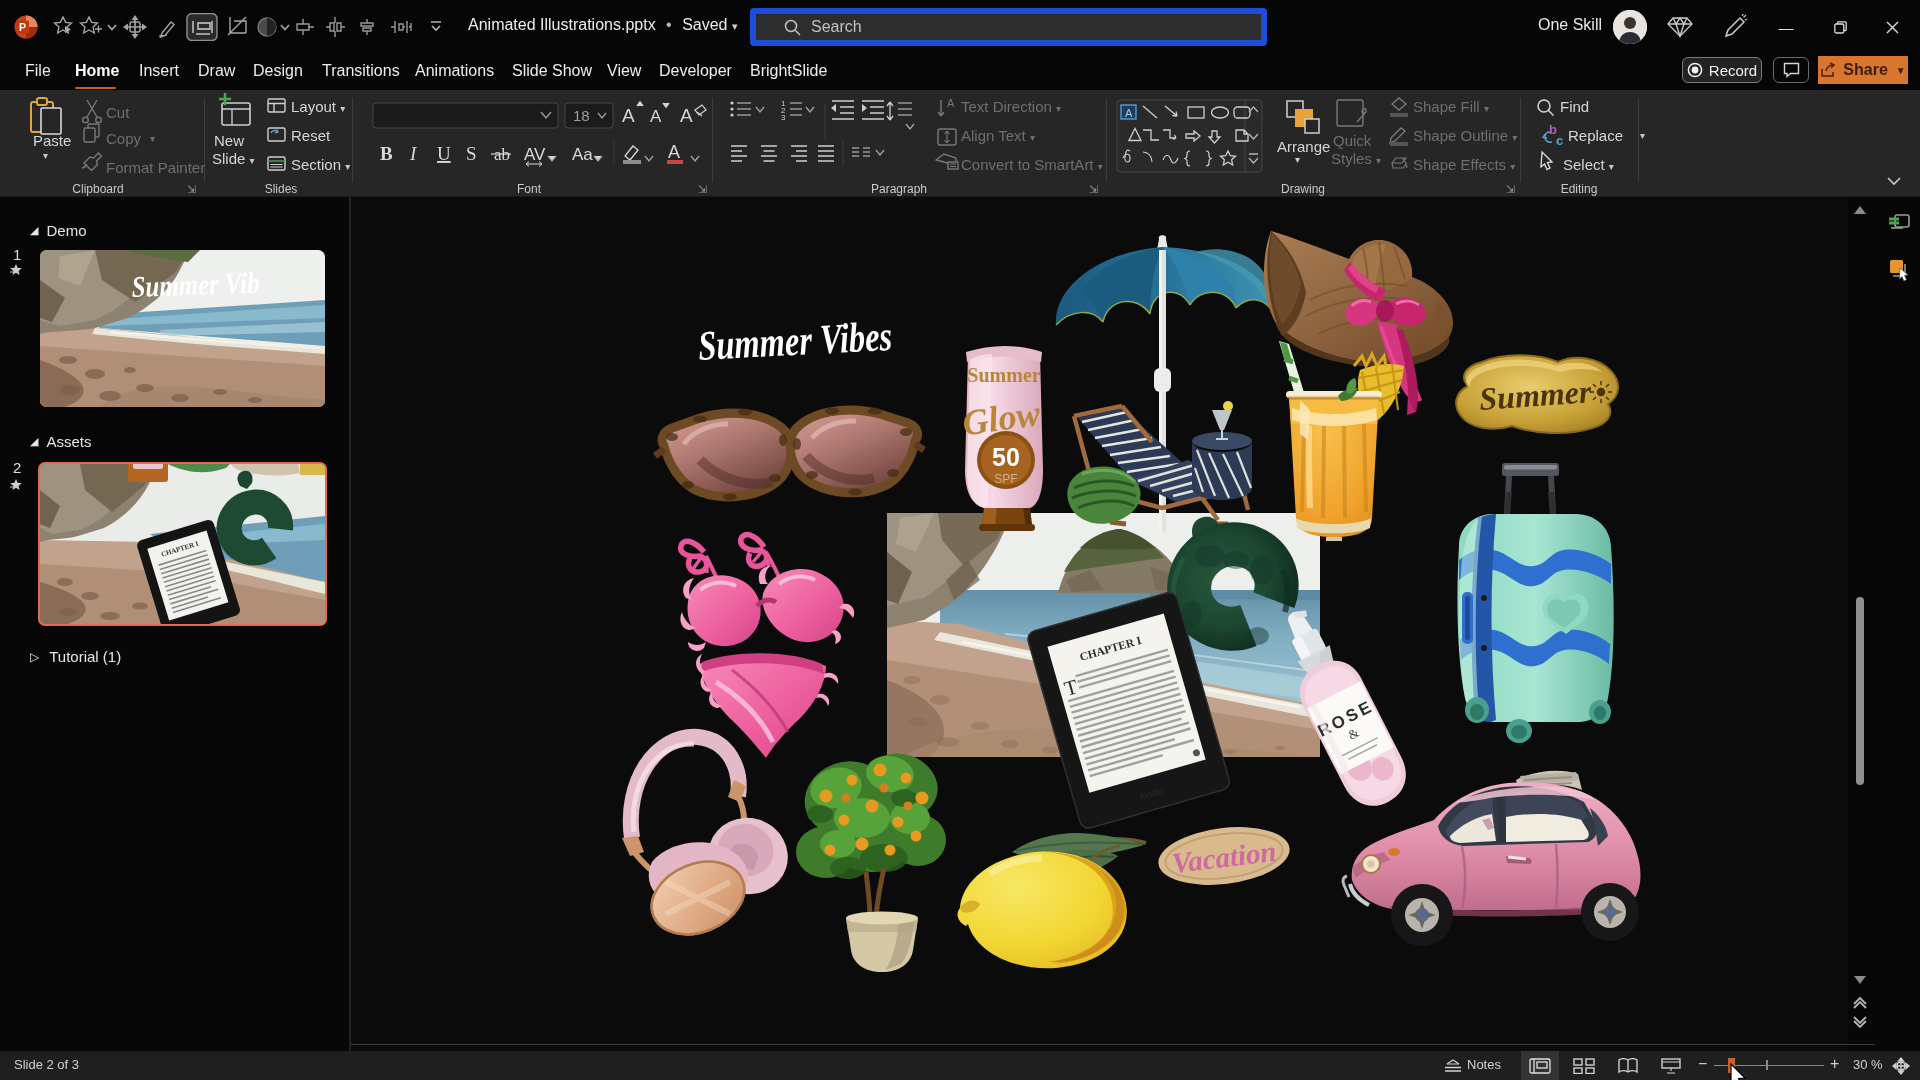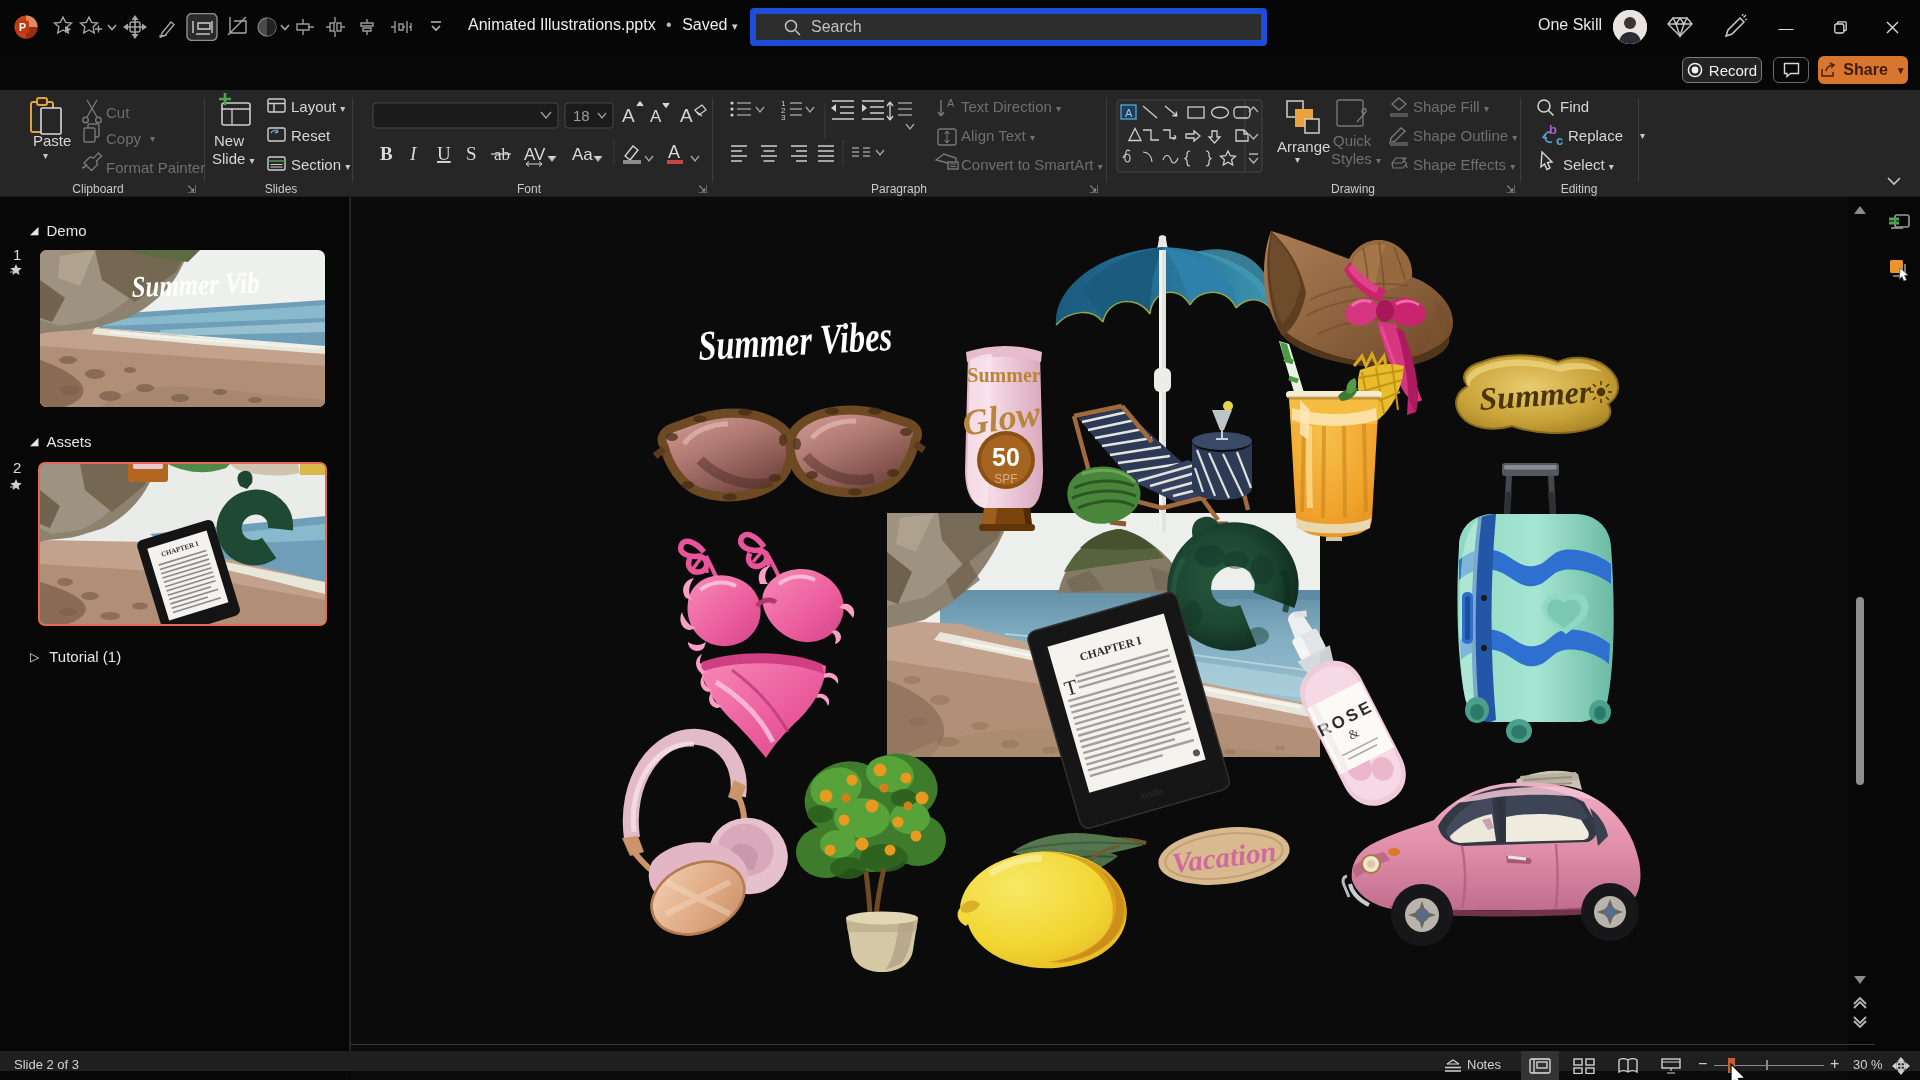--- a/index.html
+++ b/index.html
@@ -16,21 +16,21 @@
   #avatar { position:absolute; left:1613px; top:10px; width:34px; height:34px; border-radius:50%; background:#d8d0c8; overflow:hidden; }
   
   .winbtn { position:absolute; top:14px; width:26px; height:26px; color:#dcdcdc; font-size:15px; display:flex; align-items:center; justify-content:center; }
   
   #menubar { position:absolute; left:0; top:54px; width:1920px; height:36px; background:#060606; }
   .mtab { position:absolute; top:8px; color:#ededed; font-size:16px; }
   .mtab.active { color:#fff; font-weight:bold; }
   #homeunderline { position:absolute; left:75px; top:33px; width:41px; height:2px; background:#c4612f; border-radius:1px; }
   #recordbtn { position:absolute; left:1682px; top:57px; width:80px; height:26px; border:1px solid #7a7a7a; border-radius:6px; background:#232323; color:#f0f0f0; font-size:15px; display:flex; align-items:center; justify-content:center; gap:6px; }
   #commentbtn { position:absolute; left:1773px; top:57px; width:36px; height:26px; border:1px solid #6a6a6a; border-radius:6px; display:flex; align-items:center; justify-content:center; }
-  #sharebtn { position:absolute; left:1818px; top:56px; width:90px; height:28px; background:#d8762f; border-radius:6px; color:#3d1c07; font-size:16px; font-weight:bold; display:flex; align-items:center; justify-content:center; gap:6px; }
+  #sharebtn { position:absolute; left:1818px; top:56px; width:90px; height:28px; background:#d8762f; border-radius:0; color:#3d1c07; font-size:16px; font-weight:bold; display:flex; align-items:center; justify-content:center; gap:6px; }
   
   #ribbon { position:absolute; left:0; top:90px; width:1920px; height:107px; background:#262626; border-bottom:1px solid #1b1b1b; }
   .rsep { position:absolute; top:8px; width:1px; height:84px; background:#3d3d3d; }
   .rlabel { position:absolute; top:92px; color:#c9c9c9; font-size:12px; width:120px; text-align:center; }
   .rtext { color:#d6d6d6; font-size:15px; }
   .rtext.dim { color:#6f6f6f; }
   .launcher { position:absolute; top:93px; width:12px; height:12px; color:#9a9a9a; font-size:11px; }
   .chv { font-size:10px; color:#c9c9c9; }
   .chv.dim { color:#6f6f6f; }
   
@@ -38,21 +38,21 @@
   .secthead { position:absolute; color:#e6e6e6; font-size:15px; }
   .slnum { position:absolute; color:#dcdcdc; font-size:15px; }
   .thumb { position:absolute; border-radius:7px; overflow:hidden; }
   
   #canvas { position:absolute; left:351px; top:197px; width:1497px; height:912px; background:#0b0b0b; }
   
   #vscroll { position:absolute; left:1848px; top:197px; width:27px; height:854px; background:#070707; }
   #vthumb { position:absolute; left:8px; top:400px; width:8px; height:188px; background:#8f8f8f; border-radius:4px; }
   #rightrail { position:absolute; left:1875px; top:197px; width:45px; height:854px; background:#070707; }
   
-  #statusbar { position:absolute; left:0; top:1051px; width:1920px; height:20px; background:#1f1f1f; color:#d2d2d2; font-size:13px; }
+  #statusbar { position:absolute; left:0; top:1051px; width:1920px; height:29px; background:#1f1f1f; color:#d2d2d2; font-size:13px; }
   .sitem { position:absolute; top:6px; }
 </style>
 </head>
 <body>
 <div id="app">
   <div id="titlebar">
 
     <svg class="abs" style="left:13px;top:13px" width="28" height="28" viewBox="0 0 28 28">
       <circle cx="13" cy="14" r="11.5" fill="#c24120"></circle>
       <path d="M13 2.5 A11.5 11.5 0 0 1 24.5 14 L13 14 Z" fill="#e08a63"></path>
@@ -127,20 +127,34 @@
       <svg width="13" height="13" viewBox="0 0 13 13" fill="none" stroke="#dcdcdc" stroke-width="1.3">
           <rect x="0.8" y="3" width="9" height="9" rx="1.5"></rect>
           <path d="M3.5 3V1.6A1 1 0 0 1 4.5.8h6.7a1 1 0 0 1 1 1v6.7a1 1 0 0 1-1 1H10"></path>
         </svg>
     </div>
     <div class="winbtn" style="left:1879px">
       <svg width="13" height="13" viewBox="0 0 13 13" fill="none" stroke="#dcdcdc" stroke-width="1.4">
           <path d="M1 1l11 11M12 1L1 12"></path>
         </svg>
     </div>
+  </div>
+  <div id="menubar">
+    <div class="mtab" style="left:25px">File</div>
+    <div class="mtab active" style="left:75px">Home</div>
+    <div id="homeunderline"></div>
+    <div class="mtab" style="left:139px">Insert</div>
+    <div class="mtab" style="left:198px">Draw</div>
+    <div class="mtab" style="left:253px">Design</div>
+    <div class="mtab" style="left:322px">Transitions</div>
+    <div class="mtab" style="left:415px">Animations</div>
+    <div class="mtab" style="left:512px">Slide Show</div>
+    <div class="mtab" style="left:607px">View</div>
+    <div class="mtab" style="left:659px">Developer</div>
+    <div class="mtab" style="left:750px">BrightSlide</div>
   </div>
   <div id="recordbtn">
     <svg width="16" height="16" viewBox="0 0 16 16">
         <circle cx="8" cy="8" r="6.6" fill="none" stroke="#f0f0f0" stroke-width="1.5"></circle>
         <circle cx="8" cy="8" r="3.4" fill="#f0f0f0"></circle>
       </svg>
     Record
   </div>
   <div id="commentbtn">
     <svg width="17" height="16" viewBox="0 0 17 16" fill="none" stroke="#d5d5d5" stroke-width="1.4">
@@ -160,21 +174,21 @@
     <div class="rsep" style="left:204px"></div>
     <div class="rsep" style="left:352px"></div>
     <div class="rsep" style="left:712px"></div>
     <div class="rsep" style="left:1106px"></div>
     <div class="rsep" style="left:1520px"></div>
     <div class="rsep" style="left:1638px"></div>
     <div class="rlabel" style="left:38px">Clipboard</div>
     <div class="rlabel" style="left:221px">Slides</div>
     <div class="rlabel" style="left:469px">Font</div>
     <div class="rlabel" style="left:839px">Paragraph</div>
-    <div class="rlabel" style="left:1293px">Drawing</div>
+    <div class="rlabel" style="left:1243px">Drawing</div>
     <div class="rlabel" style="left:1519px">Editing</div>
     <div class="launcher" style="left:187px">⇲</div>
     <div class="launcher" style="left:698px">⇲</div>
     <div class="launcher" style="left:1089px">⇲</div>
     <div class="launcher" style="left:1506px">⇲</div>
 
     <svg class="abs" style="left:0;top:0" width="1920" height="107" viewBox="0 0 1920 107" fill="none">
 
       <g>
         <rect x="31" y="12" width="22" height="30" rx="2" stroke="#e2a33d" stroke-width="2"></rect>

